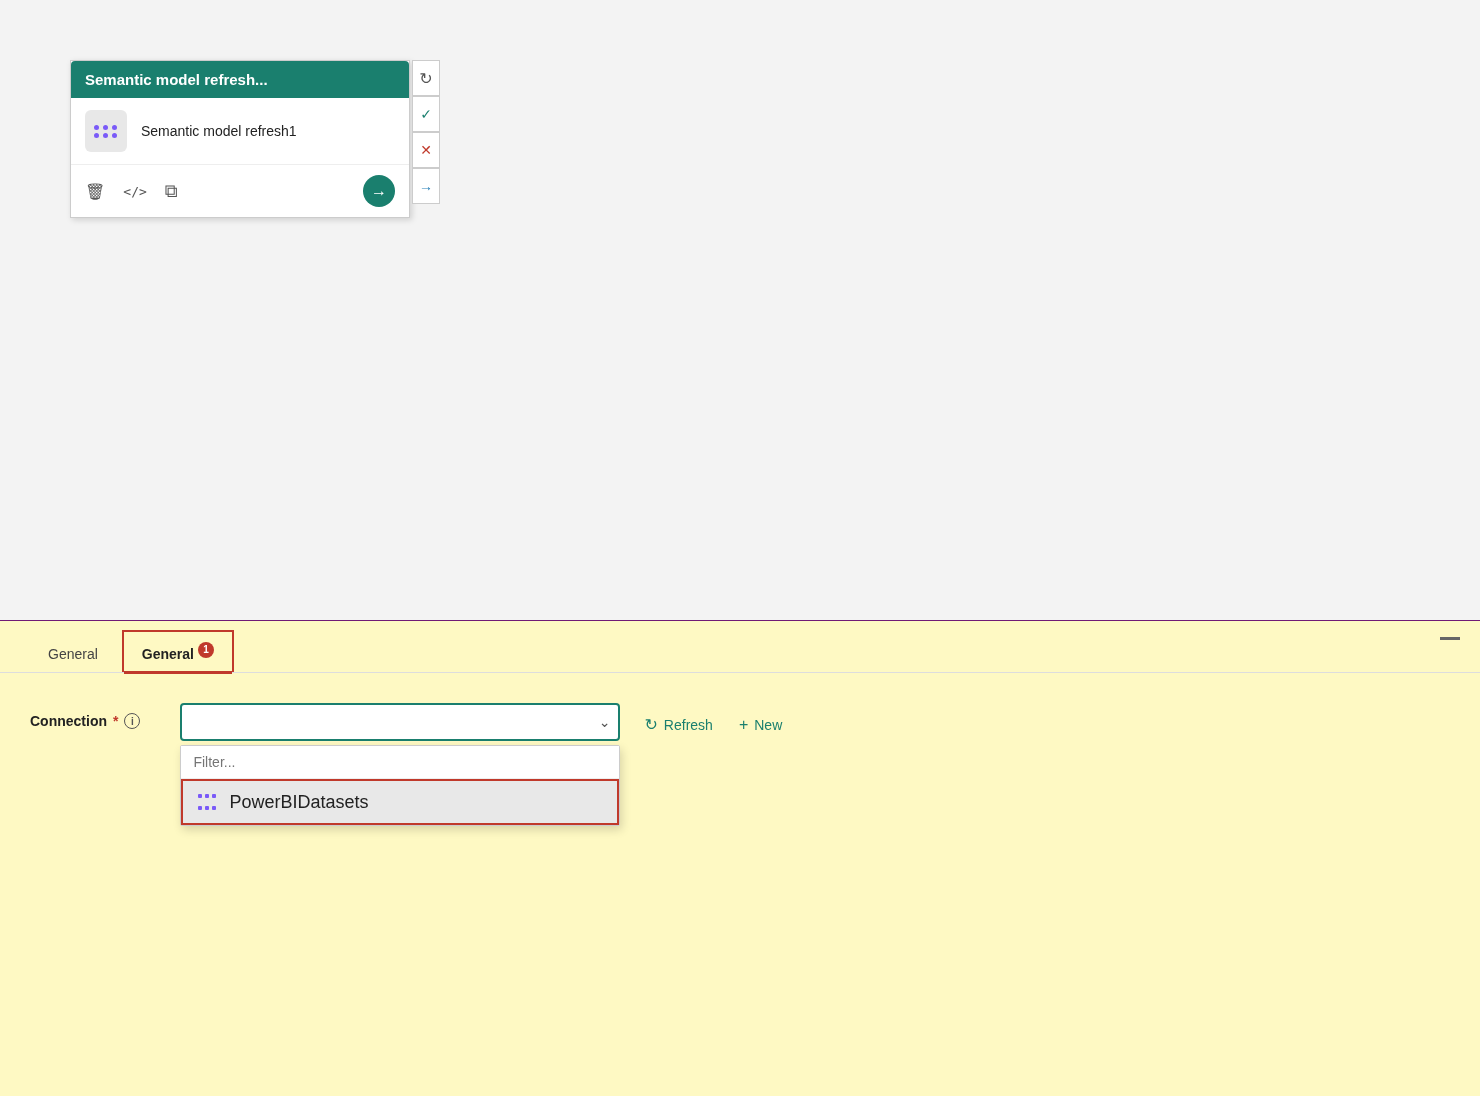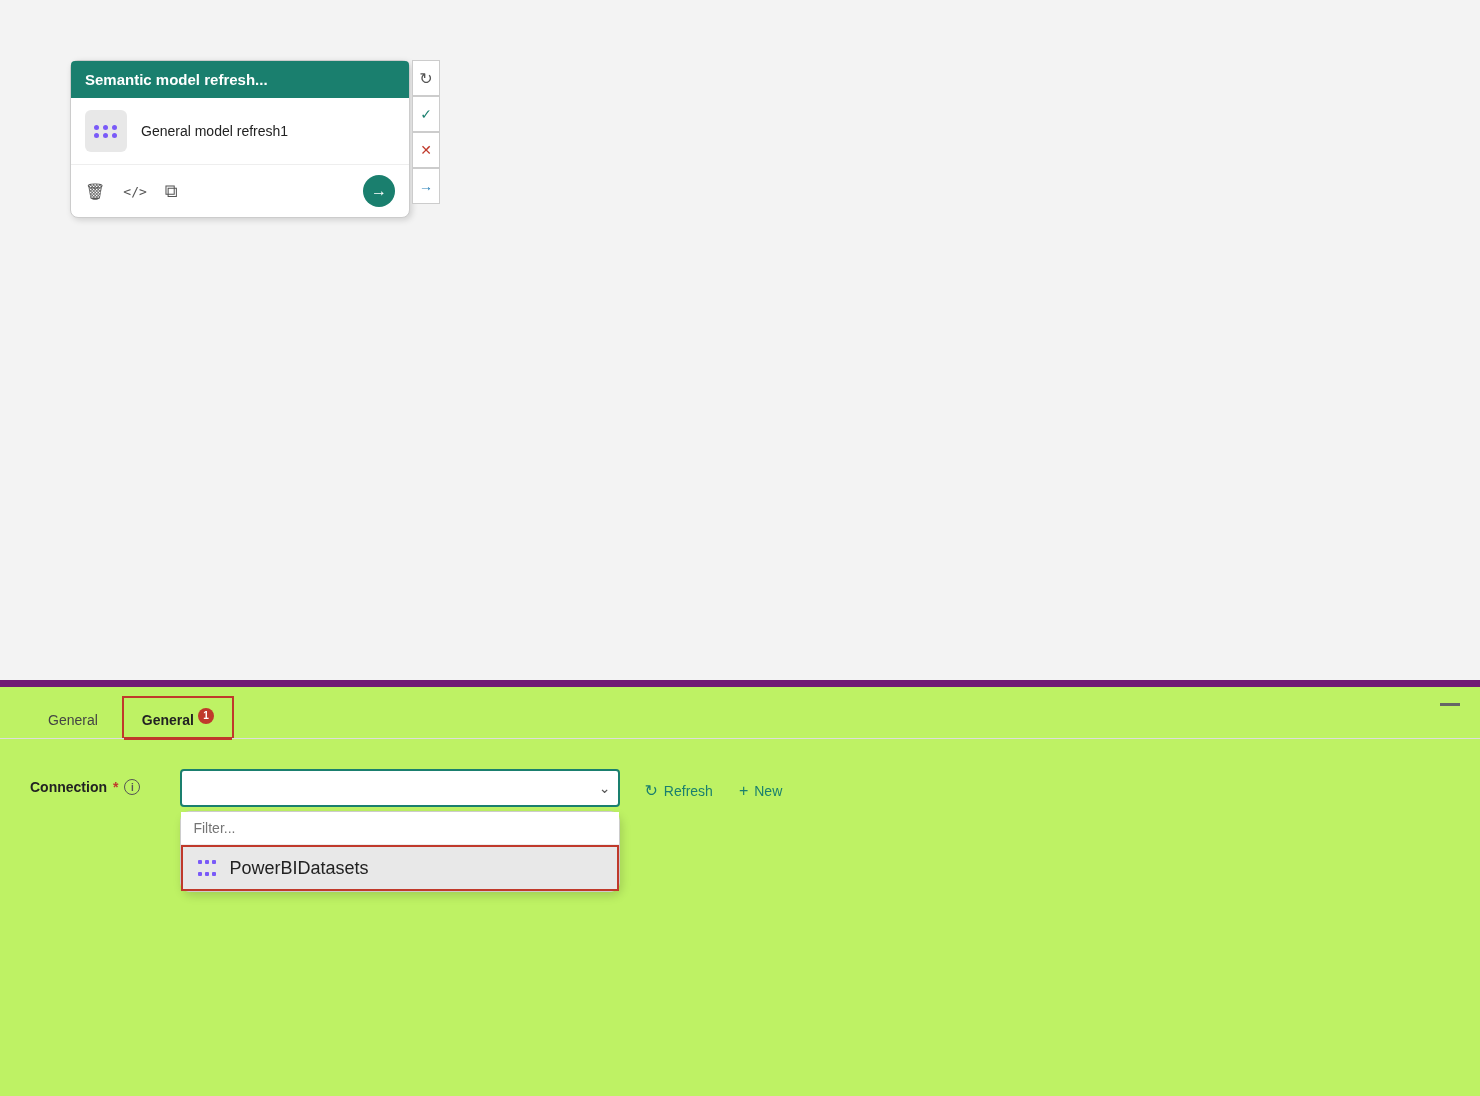--- a/index.html
+++ b/index.html
@@ -21,21 +21,21 @@
     }
 
     
     .activity-node {
       position: absolute;
       top: 60px;
       left: 70px;
       width: 340px;
       background: #fff;
       border: 1px solid #ccc;
-      border-radius: 8px;
+      border-radius: 0;
       box-shadow: 2px 2px 6px rgba(0,0,0,0.15);
       overflow: visible;
     }
 
     .activity-node-header {
       background: #1a7f6e;
       color: #fff;
       padding: 10px 14px;
       font-size: 15px;
       font-weight: 600;
@@ -133,23 +133,23 @@
     .connector-btn.green { color: #1a7f6e; }
     .connector-btn.red { color: #c0392b; }
     .connector-btn.blue { color: #2980b9; }
 
     
     .bottom-panel {
       position: absolute;
       bottom: 0;
       left: 0;
       width: 100%;
-      height: 416px;
-      background: #bef264;
-      border-top: 7px solid #701a75;
+      height: 476px;
+      background: #fef9c3;
+      border-top: 1px solid #701a75;
     }
 
     .tabs-row {
       display: flex;
       align-items: flex-end;
       padding: 0 30px;
       border-bottom: 1px solid #ddd;
       height: 52px;
       position: relative;
     }
@@ -284,21 +284,21 @@
     }
 
     
     .dropdown-popup {
       position: absolute;
       top: 42px;
       left: 0;
       width: 440px;
       background: #fff;
       border: 1px solid #ccc;
-      border-radius: 10px;
+      border-radius: 2px;
       box-shadow: 2px 4px 10px rgba(0,0,0,0.15);
       z-index: 100;
     }
 
     .filter-input {
       width: 100%;
       padding: 8px 12px;
       border: none;
       border-bottom: 1px solid #eee;
       font-size: 14px;
@@ -374,21 +374,21 @@
       <div class="activity-icon-box">
         <div class="dots-grid">
           <div class="dot"></div>
           <div class="dot"></div>
           <div class="dot"></div>
           <div class="dot"></div>
           <div class="dot"></div>
           <div class="dot"></div>
         </div>
       </div>
-      <div class="activity-name">General model refresh1</div>
+      <div class="activity-name">Semantic model refresh1</div>
     </div>
     <div class="activity-node-footer">
       <span class="footer-icon">🗑</span>
       <span class="footer-icon" style="font-family:monospace; font-size:13px;">&lt;/&gt;</span>
       <span class="footer-icon" style="font-size:18px;">⧉</span>
       <div class="go-arrow">
         <span style="font-size:16px;">→</span>
       </div>
     </div>
   </div>

